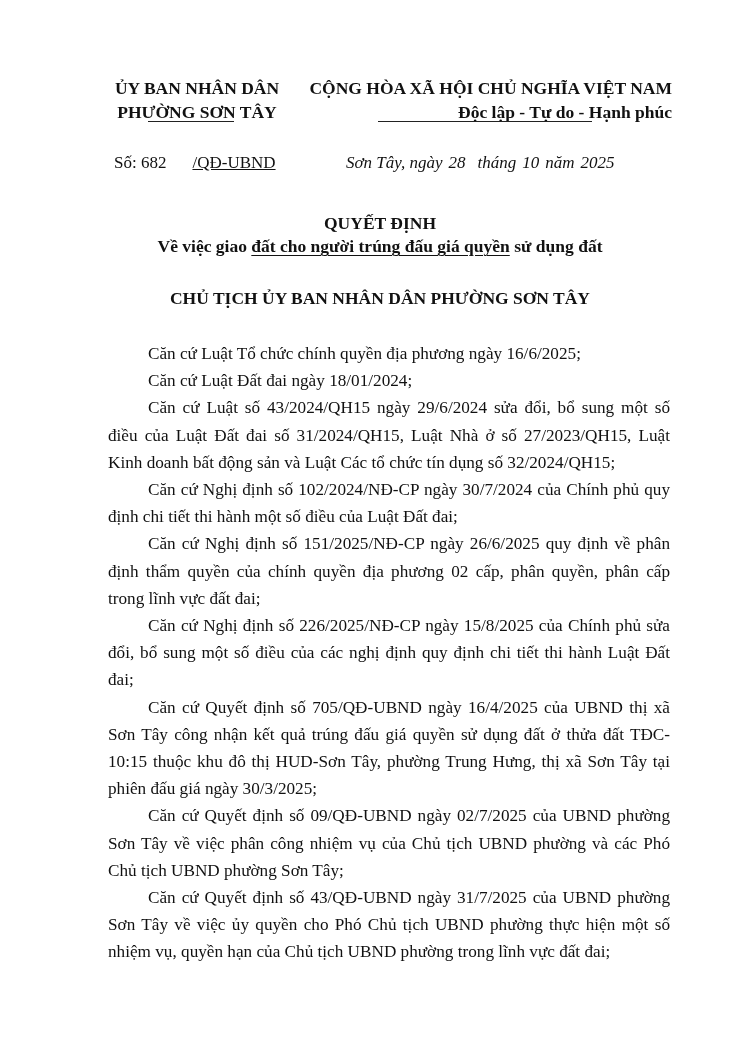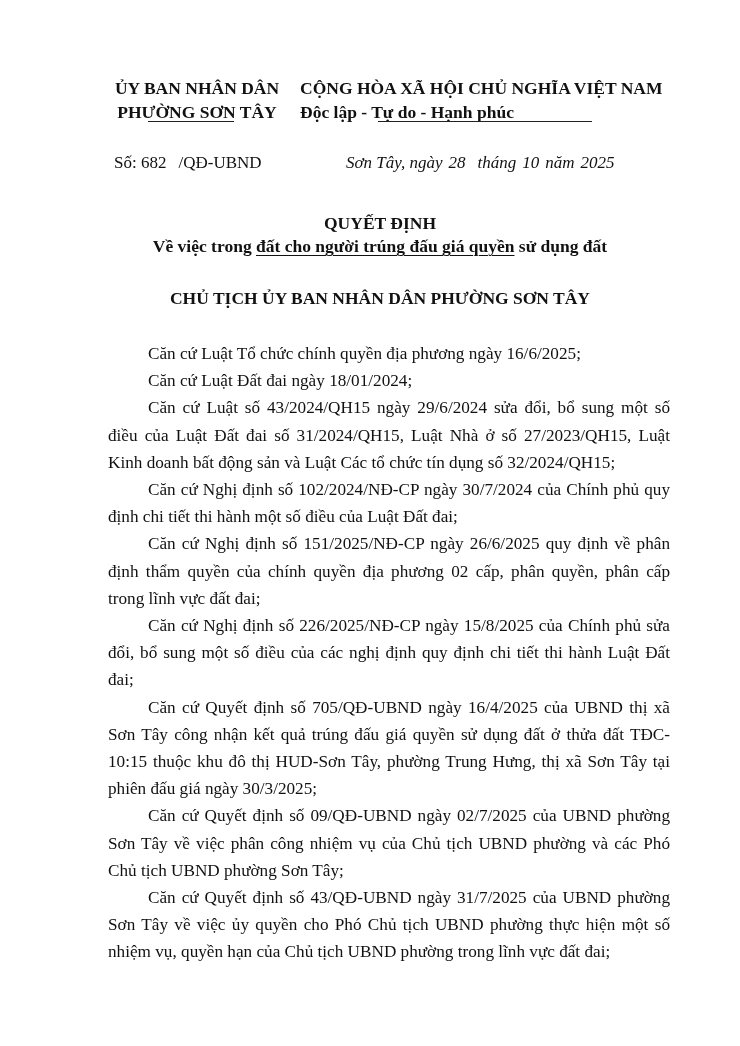--- a/index.html
+++ b/index.html
@@ -6,29 +6,29 @@
   body {
     width: 740px; height: 1046px; position: relative; overflow: hidden;
     font-family: "Liberation Serif", "DejaVu Serif", serif;
     color: #111111;
   }
   .page { position: absolute; left: 0; top: 0; width: 704px; height: 1046px; background: #fff; }
 
   
   .hdr-left { position: absolute; left: 108px; top: 76px; width: 178px; text-align: center;
     font-weight: bold; font-size: 17.5px; line-height: 24px; }
-  .hdr-right { position: absolute; left: 300px; top: 76px; width: 372px; text-align: left;
+  .hdr-right { position: absolute; left: 300px; top: 76px; width: 372px; text-align: right;
     font-weight: bold; font-size: 17.5px; line-height: 24px; }
   .hdr-line { display: block; white-space: nowrap; }
   .rule { position: absolute; height: 1px; background: #222; }
   .rule-left { left: 148px; top: 121px; width: 86px; }
   .rule-right { left: 378px; top: 121px; width: 214px; }
 
   .docno { position: absolute; left: 114px; top: 152px; font-size: 17px; line-height: 22px; white-space: nowrap; }
-  .docno .slash { margin-left: 12px; }
+  .docno .slash { margin-left: 26px; text-decoration: underline; }
   .dateline { position: absolute; left: 346px; top: 152px; font-size: 17px; line-height: 22px; font-style: italic; white-space: nowrap; }
   .dateline .gap { display: inline-block; width: 6px; }
 
   .title { position: absolute; left: 108px; top: 212px; width: 544px; text-align: center;
     font-weight: bold; font-size: 17.5px; line-height: 23px; }
   .subtitle { position: absolute; left: 80px; top: 235px; width: 600px; text-align: center;
     font-weight: bold; font-size: 17.5px; line-height: 23px; white-space: nowrap; }
   .subtitle .u { text-decoration: underline; text-decoration-thickness: 1px; text-underline-offset: 3px; }
   .issuer { position: absolute; left: 80px; top: 287px; width: 600px; text-align: center;
     font-weight: bold; font-size: 17.5px; line-height: 23px; white-space: nowrap; }
@@ -58,21 +58,21 @@
   <div class="docno">
     <span>Số: 682</span><span class="slash">/QĐ-UBND</span>
   </div>
 
   <div class="dateline">
     <span>Sơn Tây, ngày</span><span class="gap"></span><span>28</span><span class="gap"></span><span class="gap"></span><span>tháng</span><span class="gap"></span><span>10</span><span class="gap"></span><span>năm</span><span class="gap"></span><span>2025</span>
   </div>
 
   <div class="title">QUYẾT ĐỊNH</div>
   <div class="subtitle">
-    <span>Về việc trong </span><span class="u">đất cho người trúng đấu giá quyền</span><span> sử dụng đất</span>
+    <span>Về việc giao </span><span class="u">đất cho người trúng đấu giá quyền</span><span> sử dụng đất</span>
   </div>
 
   <div class="issuer">CHỦ TỊCH ỦY BAN NHÂN DÂN PHƯỜNG SƠN TÂY</div>
 
   <div class="body">
     <p>Căn cứ Luật Tổ chức chính quyền địa phương ngày 16/6/2025;</p>
     <p>Căn cứ Luật Đất đai ngày 18/01/2024;</p>
     <p>Căn cứ Luật số 43/2024/QH15 ngày 29/6/2024 sửa đổi, bổ sung một số điều của Luật Đất đai số 31/2024/QH15, Luật Nhà ở số 27/2023/QH15, Luật Kinh doanh bất động sản và Luật Các tổ chức tín dụng số 32/2024/QH15;</p>
     <p>Căn cứ Nghị định số 102/2024/NĐ-CP ngày 30/7/2024 của Chính phủ quy định chi tiết thi hành một số điều của Luật Đất đai;</p>
     <p>Căn cứ Nghị định số 151/2025/NĐ-CP ngày 26/6/2025 quy định về phân định thẩm quyền của chính quyền địa phương 02 cấp, phân quyền, phân cấp trong lĩnh vực đất đai;</p>

